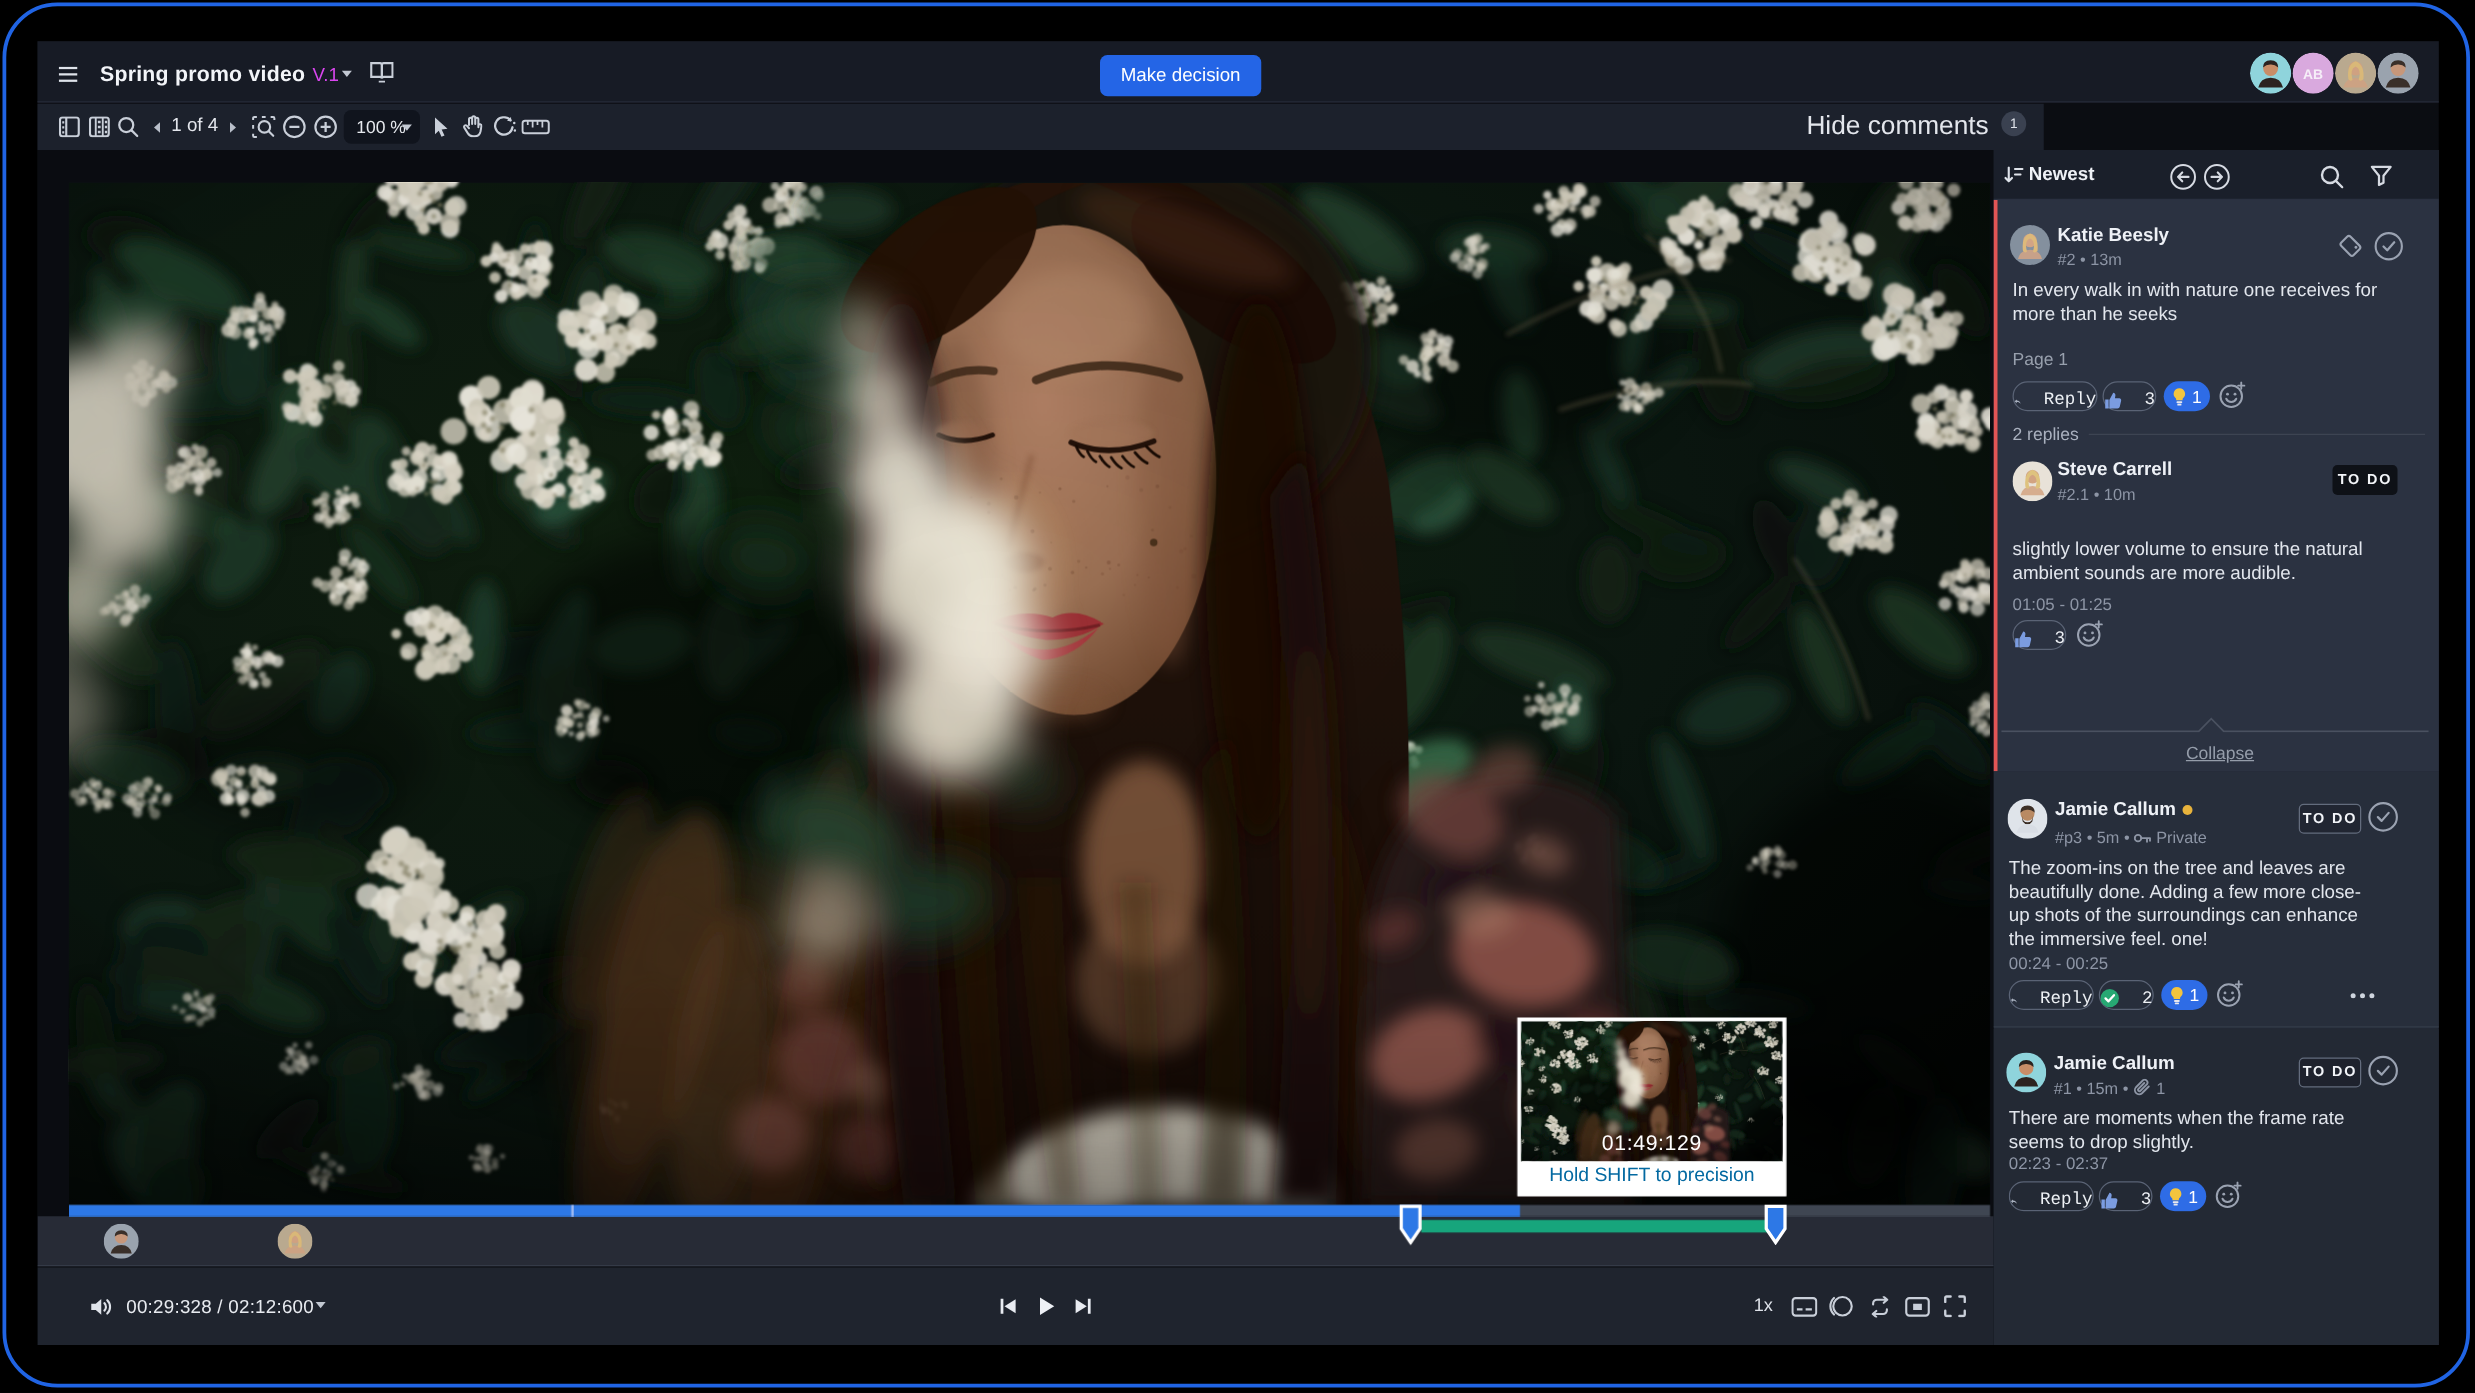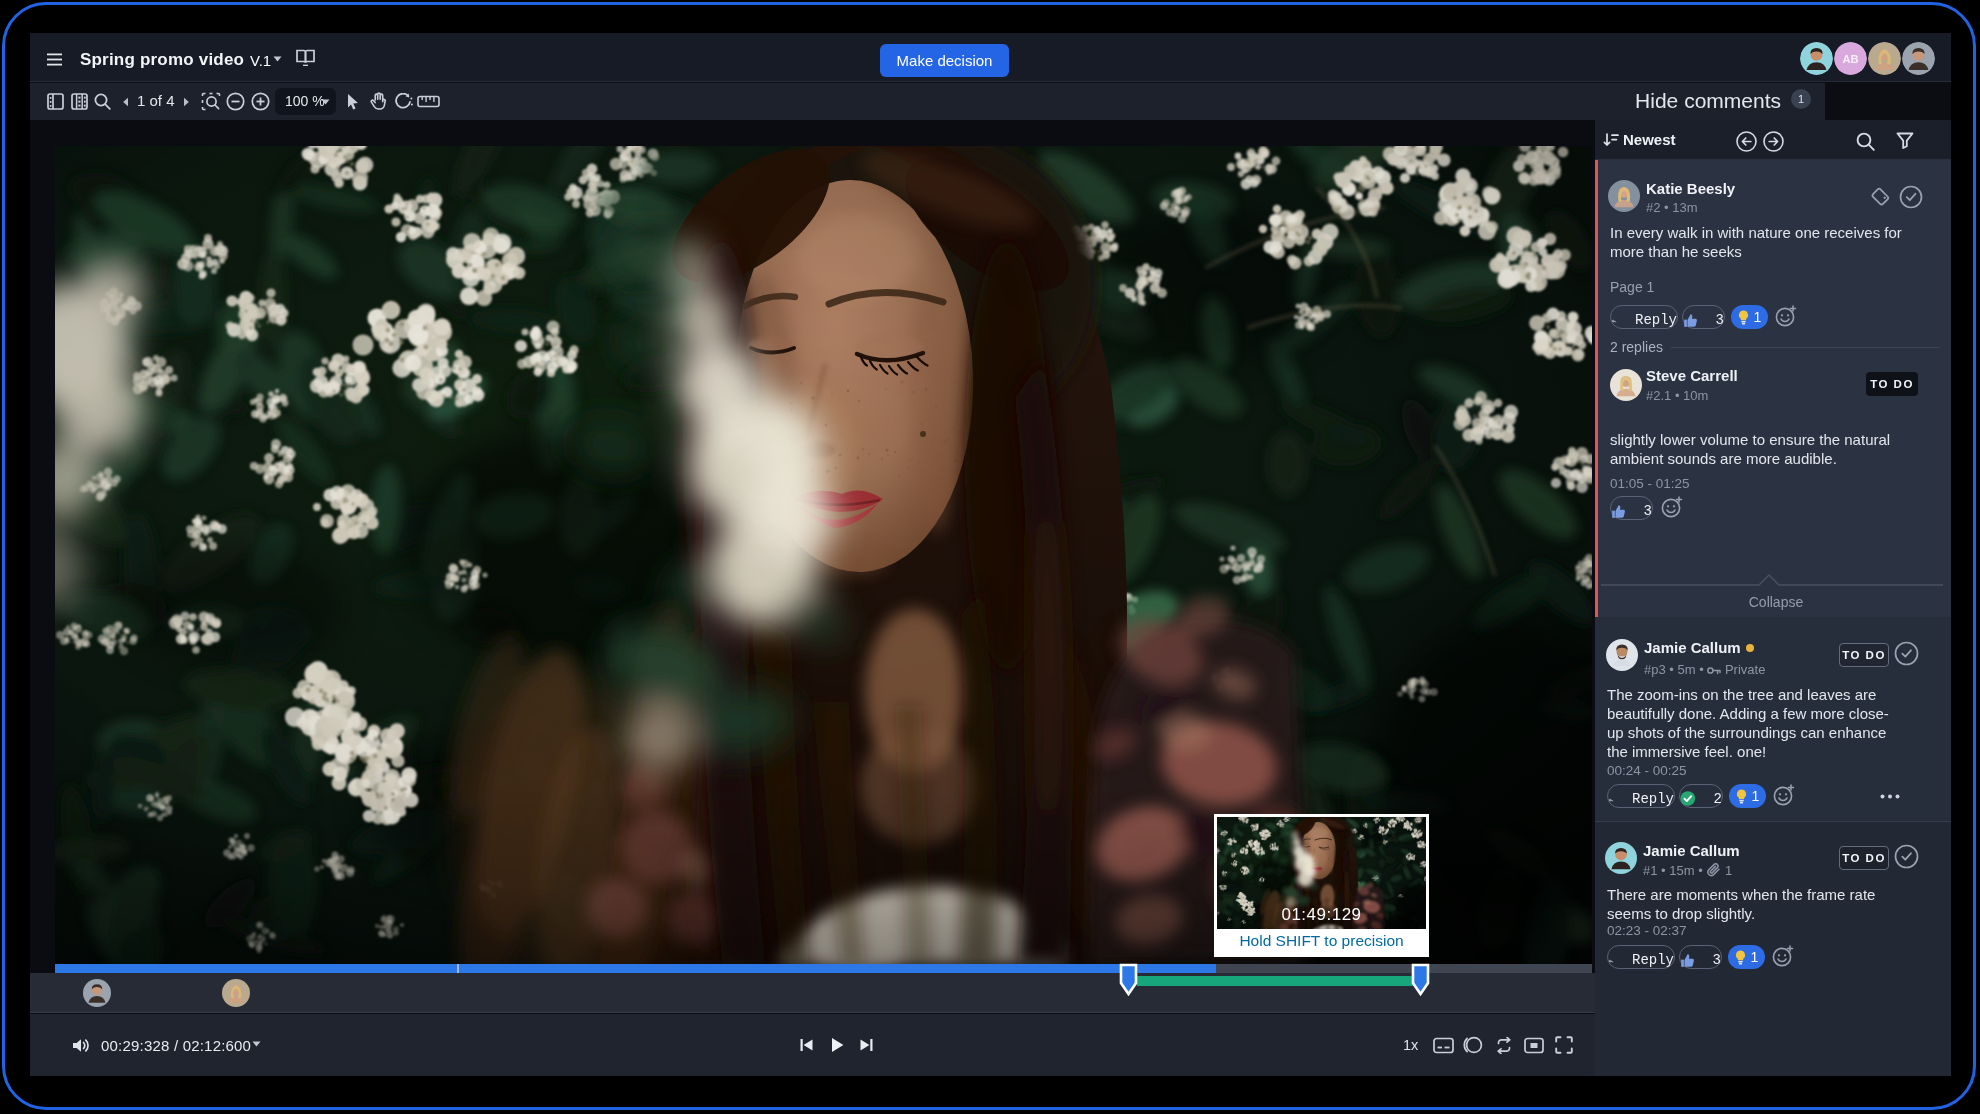--- a/index.html
+++ b/index.html
@@ -1,45 +1,45 @@
 <!DOCTYPE html>
 <html><head><meta charset="utf-8">
 <style>
 * { margin:0; padding:0; box-sizing:border-box; }
 html,body { width:1980px; height:1114px; background:#000; font-family:"Liberation Sans", sans-serif; overflow:hidden; }
 .abs { position:absolute; }
 #frame { position:absolute; left:2px; top:2px; width:1974px; height:1108px; border:3px solid #2064e4; border-radius:44px; }
 #app { position:absolute; left:30px; top:33px; width:1921px; height:1043px; background:#0b0d12; }
 #topbar { position:absolute; left:0; top:0; width:1921px; height:49px; background:#171b25; border-bottom:1px solid #262b38; }
-#toolbar { position:absolute; left:0; top:50px; width:1795px; height:37px; background:#1c212c; }
+#toolbar { position:absolute; left:0; top:50px; width:1605px; height:37px; background:#1c212c; }
 #stage { position:absolute; left:0; top:87px; width:1565px; height:956px; background:#0a0c11; overflow:hidden; }
 #sidebar { position:absolute; left:1565px; top:87px; width:356px; height:956px; background:#242a36; }
 .t-title { position:absolute; left:50px; top:17px; font-size:17px; font-weight:bold; color:#f2f4f8; letter-spacing:0.2px; }
-.t-ver { position:absolute; left:220px; top:19px; font-size:15px; color:#ffffff; }
+.t-ver { position:absolute; left:220px; top:19px; font-size:15px; color:#d946ef; }
 .btn-decision { position:absolute; left:850px; top:11px; width:129px; height:33px; background:#2465e6; border-radius:6px; color:#fff; font-size:15px; font-weight:500; text-align:center; line-height:33px; }
 .tb-txt { color:#e3e6ec; font-size:15px; }
 .zoom-pill { position:absolute; left:245px; top:5px; width:61px; height:27px; background:#10141d; border-radius:6px; color:#e6e9ee; font-size:14px; text-align:left; padding-left:10px; line-height:27px; }
 .hidec { position:absolute; right:44px; top:6px; font-size:21px; color:#e3e6ec; }
 .badge1 { position:absolute; right:14px; top:6px; width:20px; height:20px; border-radius:50%; background:#3a4150; color:#dfe3ea; font-size:11px; text-align:center; line-height:20px; }
 .avrow { position:absolute; top:9px; right:16px; }
 .avrow svg { border-radius:50%; margin-left:1px; vertical-align:top; }
 
 .sb-head { position:absolute; left:0; top:0; width:356px; height:40px; background:#1a1f2a; border-bottom:1px solid #2a3040; }
 .newest { position:absolute; left:28px; top:11px; font-size:15px; font-weight:600; color:#eef1f6; }
 .card { position:absolute; left:0; width:356px; }
 .name { position:absolute; font-size:15px; font-weight:bold; color:#eef1f6; }
 .meta { position:absolute; font-size:13px; color:#8d95a5; }
 .ctext { position:absolute; font-size:15px; color:#e2e6ed; line-height:19px; }
 .gray14 { position:absolute; font-size:14px; color:#98a0ad; }
 .pill { position:absolute; border:1px solid #5a6375; border-radius:12px; display:flex; align-items:flex-end; justify-content:center; gap:18px; color:#eef1f5; font-size:14px;font-family:Liberation Mono, monospace; }
 .pill-blue { position:absolute; background:#2e6ce6; border-radius:12px; display:flex; align-items:center; justify-content:center; gap:5px; color:#fff; font-size:14px; font-weight:500; }
 .todo-fill { position:absolute; background:#0e1117; border-radius:4px; color:#f2f4f8; font-size:11.5px; font-weight:bold; letter-spacing:1.5px; text-align:center; }
 .todo-line { position:absolute; border:1px solid #636c7d; background:rgba(14,17,23,0.25); border-radius:4px; color:#f2f4f8; font-size:11.5px; font-weight:bold; letter-spacing:1.5px; text-align:center; }
 .reply-input { position:absolute; left:7px; width:322px; height:30px; background:#5a6478; border-radius:8px; color:#c8cfda; font-size:15px; line-height:30px; padding-left:34px; }
-.collapse { position:absolute; width:356px; text-align:center; font-size:14px; color:#959daa; }
+.collapse { position:absolute; width:356px; text-align:center; font-size:14px; color:#959daa;text-decoration:underline; }
 
 #bluebar { position:absolute; left:25px; top:844px; width:1537px; height:9px; background:#3f4652; z-index:5; }
 #bluefill { position:absolute; left:0; top:0; width:1161px; height:9px; background:#2d78e6; }
 #greenbar { position:absolute; left:1107px; top:856px; width:284px; height:10px; background:#17a57c; z-index:5; }
 #strip { position:absolute; left:0; top:853px; width:1565px; height:40px; background:#272b36; border-bottom:1px solid #343a47; }
 #controls { position:absolute; left:0; top:894px; width:1565px; height:62px; background:#1f242e; }
 .timetxt { position:absolute; left:71px; top:917px; font-size:15px; color:#e8ebf0; letter-spacing:0.2px; }
 .spd { position:absolute; font-size:14.5px; color:#dfe3ea; }
 #tooltip { position:absolute; left:1184px; top:694px; width:215px; height:143px; background:#fff; border:3px solid #fff; }
 .tt-time { position:absolute; left:0; top:88px; width:209px; text-align:center; color:#fff; font-size:17px; letter-spacing:0.5px; }

